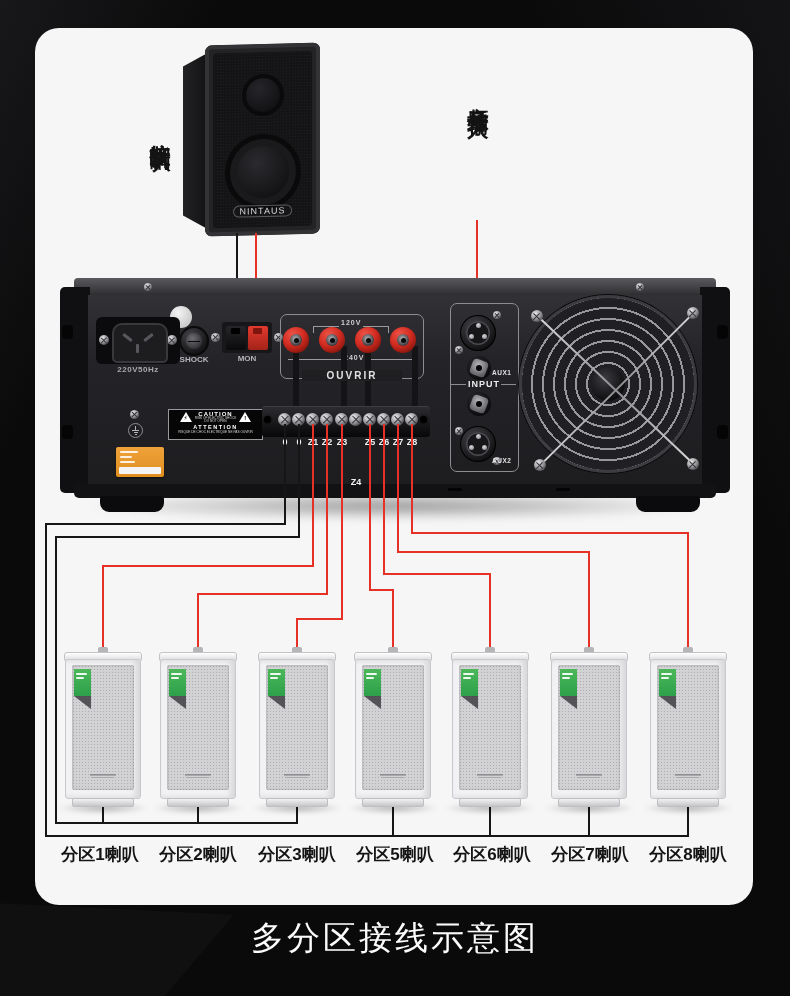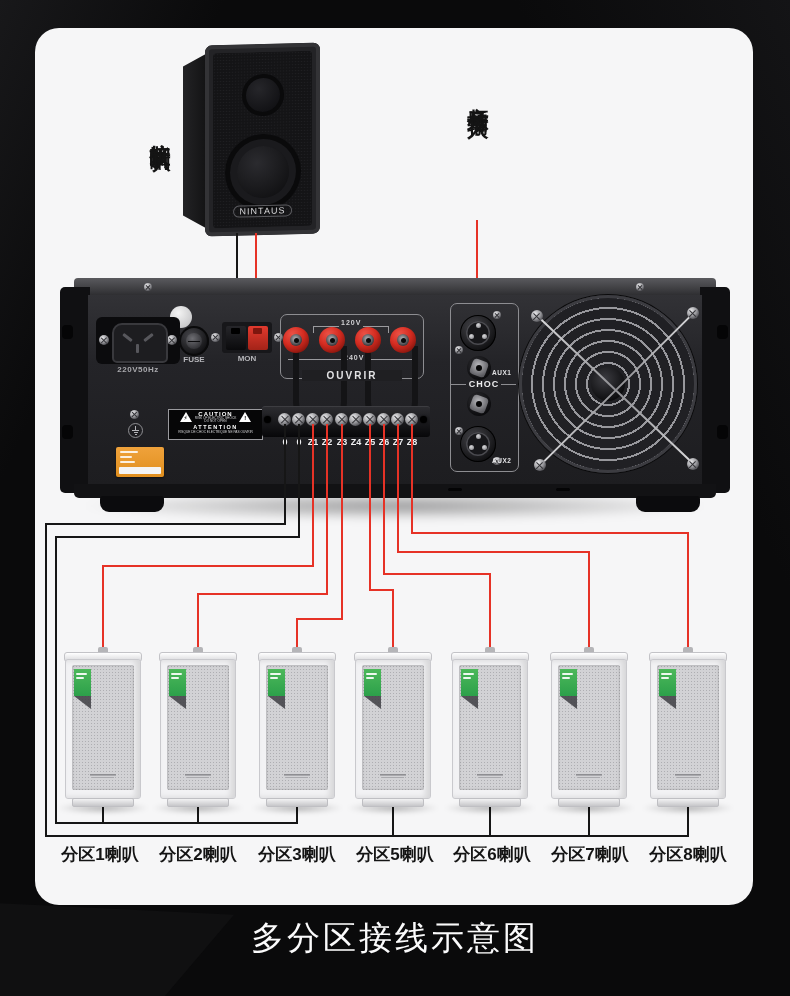--- a/index.html
+++ b/index.html
@@ -221,21 +221,21 @@
 <div class="abs pwr-socket">
   <div class="pwr-pin" style="left:8px;top:11px;width:11px;height:3px;transform:rotate(38deg);"></div>
   <div class="pwr-pin" style="left:29px;top:11px;width:11px;height:3px;transform:rotate(-38deg);"></div>
   <div class="pwr-pin" style="left:22px;top:19px;width:3px;height:9px;"></div>
 </div>
 <div class="abs pwr-label">220V50Hz</div>
 
 <div class="abs fuse-body">
   <div class="fuse-cap"></div>
 </div>
-<div class="abs fuse-label">FUSE</div>
+<div class="abs fuse-label">SHOCK</div>
 
 <div class="screw" style="left:211px;top:333px;width:9px;height:9px;"></div>
 <div class="screw" style="left:274px;top:333px;width:9px;height:9px;"></div>
 <div class="abs mon-plate">
   <div class="clip blk">
       <div class="btn"></div>
     </div>
   <div class="clip red">
       <div class="btn"></div>
     </div>
@@ -302,30 +302,30 @@
 <div class="screw tscrew" style="left:349px;"></div>
 <div class="screw tscrew" style="left:363px;"></div>
 <div class="screw tscrew" style="left:377px;"></div>
 <div class="screw tscrew" style="left:391px;"></div>
 <div class="screw tscrew" style="left:405px;"></div>
 <span class="tlabel" style="left:277px;">0</span>
 <span class="tlabel" style="left:291px;">0</span>
 <span class="tlabel" style="left:305px;">Z1</span>
 <span class="tlabel" style="left:319px;">Z2</span>
 <span class="tlabel" style="left:334px;">Z3</span>
-<span class="tlabel" style="left:348px;">Z4</span>
+<span class="tlabel" style="left:348px;margin-top:40px;">Z4</span>
 <span class="tlabel" style="left:362px;">Z5</span>
 <span class="tlabel" style="left:376px;">Z6</span>
 <span class="tlabel" style="left:390px;">Z7</span>
 <span class="tlabel" style="left:404px;">Z8</span>
 
 <div class="abs in-box"></div>
 <div class="in-divline" style="left:451px;width:15px;"></div>
 <div class="in-divline" style="left:501px;width:15px;"></div>
-<div class="abs in-title">CHOC</div>
+<div class="abs in-title">INPUT</div>
 <div class="xlr" style="left:460px;top:315px;">
   <div class="pin" style="left:15.5px;top:8px;"></div>
   <div class="pin" style="left:9px;top:19px;"></div>
   <div class="pin" style="left:22px;top:19px;"></div>
 </div>
 <div class="screw" style="left:493px;top:311px;width:8px;height:8px;"></div>
 <div class="screw" style="left:455px;top:346px;width:8px;height:8px;"></div>
 <div class="jack" style="left:467px;top:356px;"></div>
 <div class="aux-label" style="left:492px;top:369px;">AUX1</div>
 <div class="jack" style="left:467px;top:392px;"></div>

